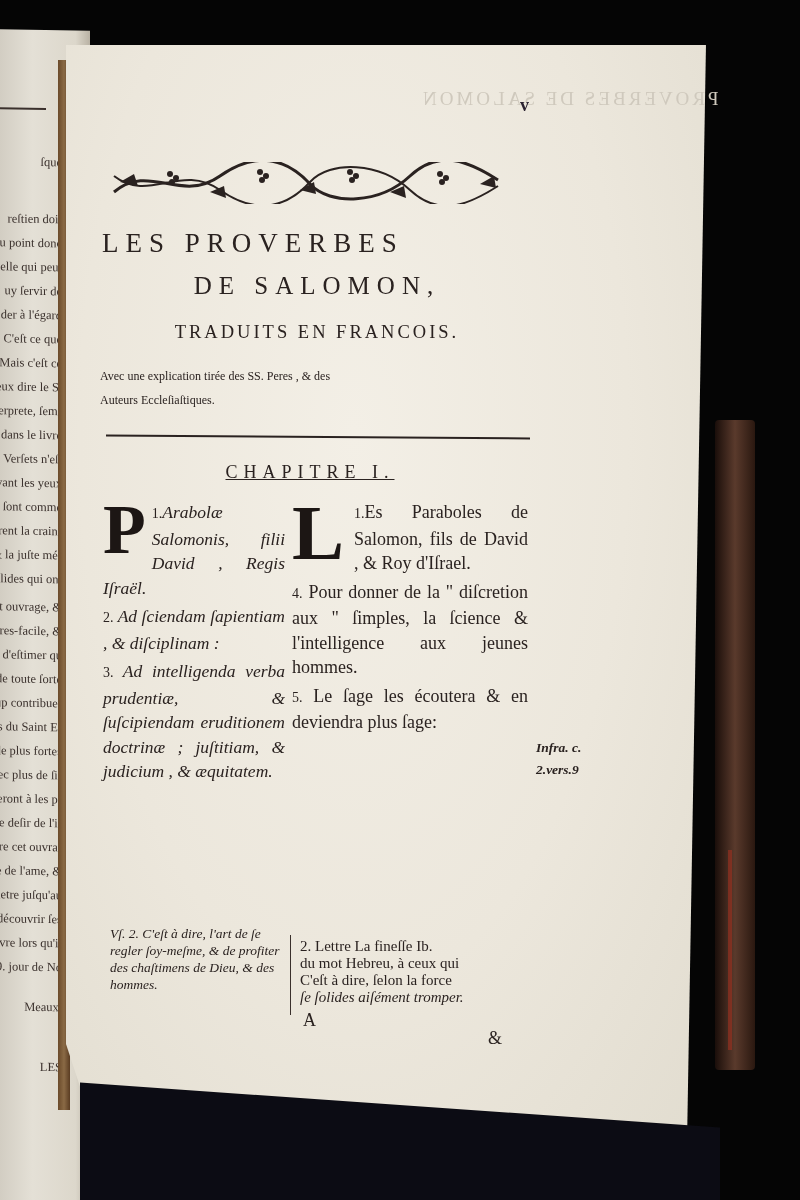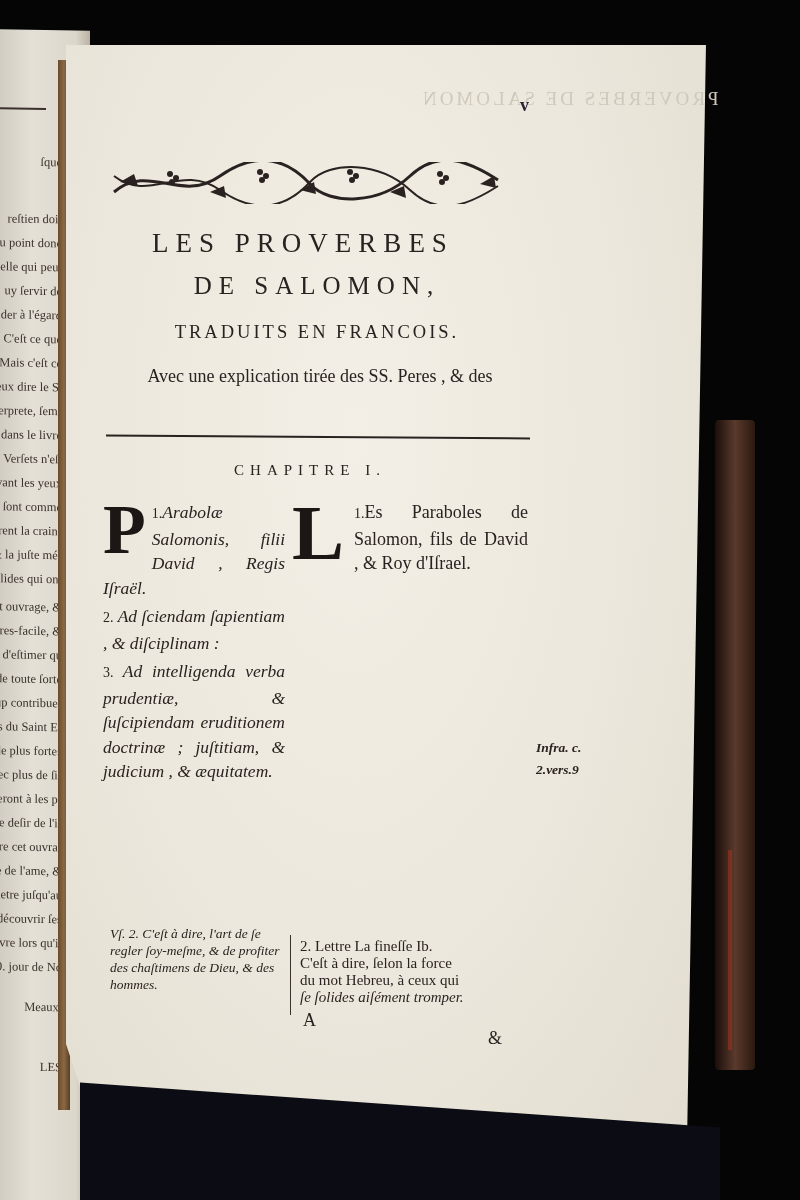--- a/index.html
+++ b/index.html
@@ -18,29 +18,29 @@
        clip-path:polygon(0 0,100% -2px,97% 100%,4% 97%,0 90%);}
   .spine{position:absolute;left:715px;top:420px;width:40px;height:650px;
        background:linear-gradient(90deg,#1a0e0a,#5a3a2c 50%,#2a1810);border-radius:4px;}
   .spine-edge{position:absolute;left:728px;top:850px;width:4px;height:200px;background:#a03020;opacity:.6;}
   .cloth{position:absolute;left:80px;top:1105px;width:640px;height:120px;background:#0c0c14;
        transform:skewY(4deg);}
   .ghost{position:absolute;left:420px;top:88px;font-size:19px;letter-spacing:3px;color:#cfc9bd;
        transform:scaleX(-1);}
   .page-mark{position:absolute;left:520px;top:95px;font-size:18px;font-weight:bold;color:#2a2230;}
   .ornament{position:absolute;left:110px;top:162px;width:392px;height:42px;}
-  .title{position:absolute;left:88px;top:228px;width:430px;font-size:27px;letter-spacing:7px;
-       text-align:center;white-space:nowrap;}
+  .title{position:absolute;left:102px;top:228px;width:430px;font-size:27px;letter-spacing:7px;
+       white-space:nowrap;}
   .subtitle{position:absolute;left:102px;top:272px;width:430px;font-size:25px;letter-spacing:7px;
        text-align:center;}
   .traduits{position:absolute;left:102px;top:322px;width:430px;font-size:18.5px;letter-spacing:3px;
        text-align:center;}
-  .avec{position:absolute;left:100px;top:364px;width:440px;font-size:18px;text-align:center;line-height:24px;}
+  .avec{position:absolute;left:100px;top:364px;width:440px;font-size:12px;line-height:24px;}
   .rule{position:absolute;left:106px;top:436px;width:424px;height:2px;background:#2a2220;transform:rotate(.4deg);}
-  .chapitre{position:absolute;left:110px;top:462px;width:400px;text-align:center;font-size:15px;letter-spacing:6px;}
+  .chapitre{position:absolute;left:110px;top:462px;width:400px;text-align:center;font-size:18px;letter-spacing:6px;text-decoration:underline;}
   .col-lat{position:absolute;left:103px;top:500px;width:182px;font-size:17.5px;font-style:italic;line-height:24.5px;}
   .col-fr{position:absolute;left:292px;top:500px;width:236px;font-size:18px;line-height:24.5px;}
   .verse{margin:0 0 4px 0;text-align:justify;}
   .vnum{font-style:normal;font-size:14px;}
   .dropcap{float:left;font-size:70px;line-height:56px;margin:2px 6px 0 0;font-weight:bold;font-style:normal;color:#1c1614;}
   .dropcap-L{font-size:78px;line-height:62px;margin-right:10px;}
   .margin-note{position:absolute;left:536px;top:737px;font-size:13.5px;font-style:italic;line-height:22px;font-weight:bold;}
   .fn-left{position:absolute;left:110px;top:925px;width:175px;font-size:13.5px;font-style:italic;line-height:17px;}
   .fn-divider{position:absolute;left:290px;top:935px;width:1px;height:80px;background:#3a302c;}
   .fn-right{position:absolute;left:300px;top:938px;width:230px;font-size:15px;line-height:17px;}
@@ -122,42 +122,45 @@
     <path d="M280 30 l14 -6 l2 12 z"></path>
       <path d="M370 22 l14 -8 l2 12 z"></path>
   </g>
 </svg>
 
 <div class="title">LES PROVERBES</div>
 <div class="subtitle">DE SALOMON,</div>
 <div class="traduits">TRADUITS EN FRANCOIS.</div>
 <div class="avec">
   <div>Avec une explication tirée des SS. Peres , &amp; des</div>
+  <div>Auteurs Eccleſiaſtiques.</div>
 </div>
 <div class="rule"></div>
 <div class="chapitre">CHAPITRE I.</div>
 
 <div class="col-lat" id="latCol">
     <div class="verse"><span class="vnum">1.</span><span class="dropcap">P</span><span>Arabolæ Salomonis, filii David , Regis Iſraël.</span></div>
     <div class="verse"><span class="vnum">2.</span> <span>Ad ſciendam ſapientiam , &amp; diſciplinam :</span></div>
     <div class="verse"><span class="vnum">3.</span> <span>Ad intelligenda verba prudentiæ, &amp; ſuſcipiendam eruditionem doctrinæ ; juſtitiam, &amp; judicium , &amp; æquitatem.</span></div>
   </div>
 <div class="col-fr" id="frCol">
     <div class="verse"><span class="vnum">1.</span><span class="dropcap dropcap-L">L</span><span>Es Paraboles de Salomon, fils de David , &amp; Roy d'Iſrael.</span></div>
+    <div class="verse"><span class="vnum">4.</span> <span>Pour donner de la " diſcretion aux " ſimples, la ſcience &amp; l'intelligence aux jeunes hommes.</span></div>
+    <div class="verse"><span class="vnum">5.</span> <span>Le ſage les écoutera &amp; en deviendra plus ſage:</span></div>
   </div>
 
 <div class="margin-note">
   <div>Infra. c.</div>
   <div>2.vers.9</div>
 </div>
 
 <div class="fn-left">Vſ. 2. C'eſt à dire, l'art de ſe regler ſoy-meſme, &amp; de profiter des chaſtimens de Dieu, &amp; des hommes.</div>
 <div class="fn-divider"></div>
 <div class="fn-right">
   <div>2. Lettre La fineſſe Ib.</div>
+  <div>du mot Hebreu, à ceux qui</div>
   <div>C'eſt à dire, ſelon la force</div>
-  <div>du mot Hebreu, à ceux qui</div>
   <div style="font-style:italic">ſe ſolides aiſément tromper.</div>
 </div>
 <div class="sig">A</div>
 <div class="catch">&amp;</div>
 
 <div class="cloth"></div>
 
 </body></html>

